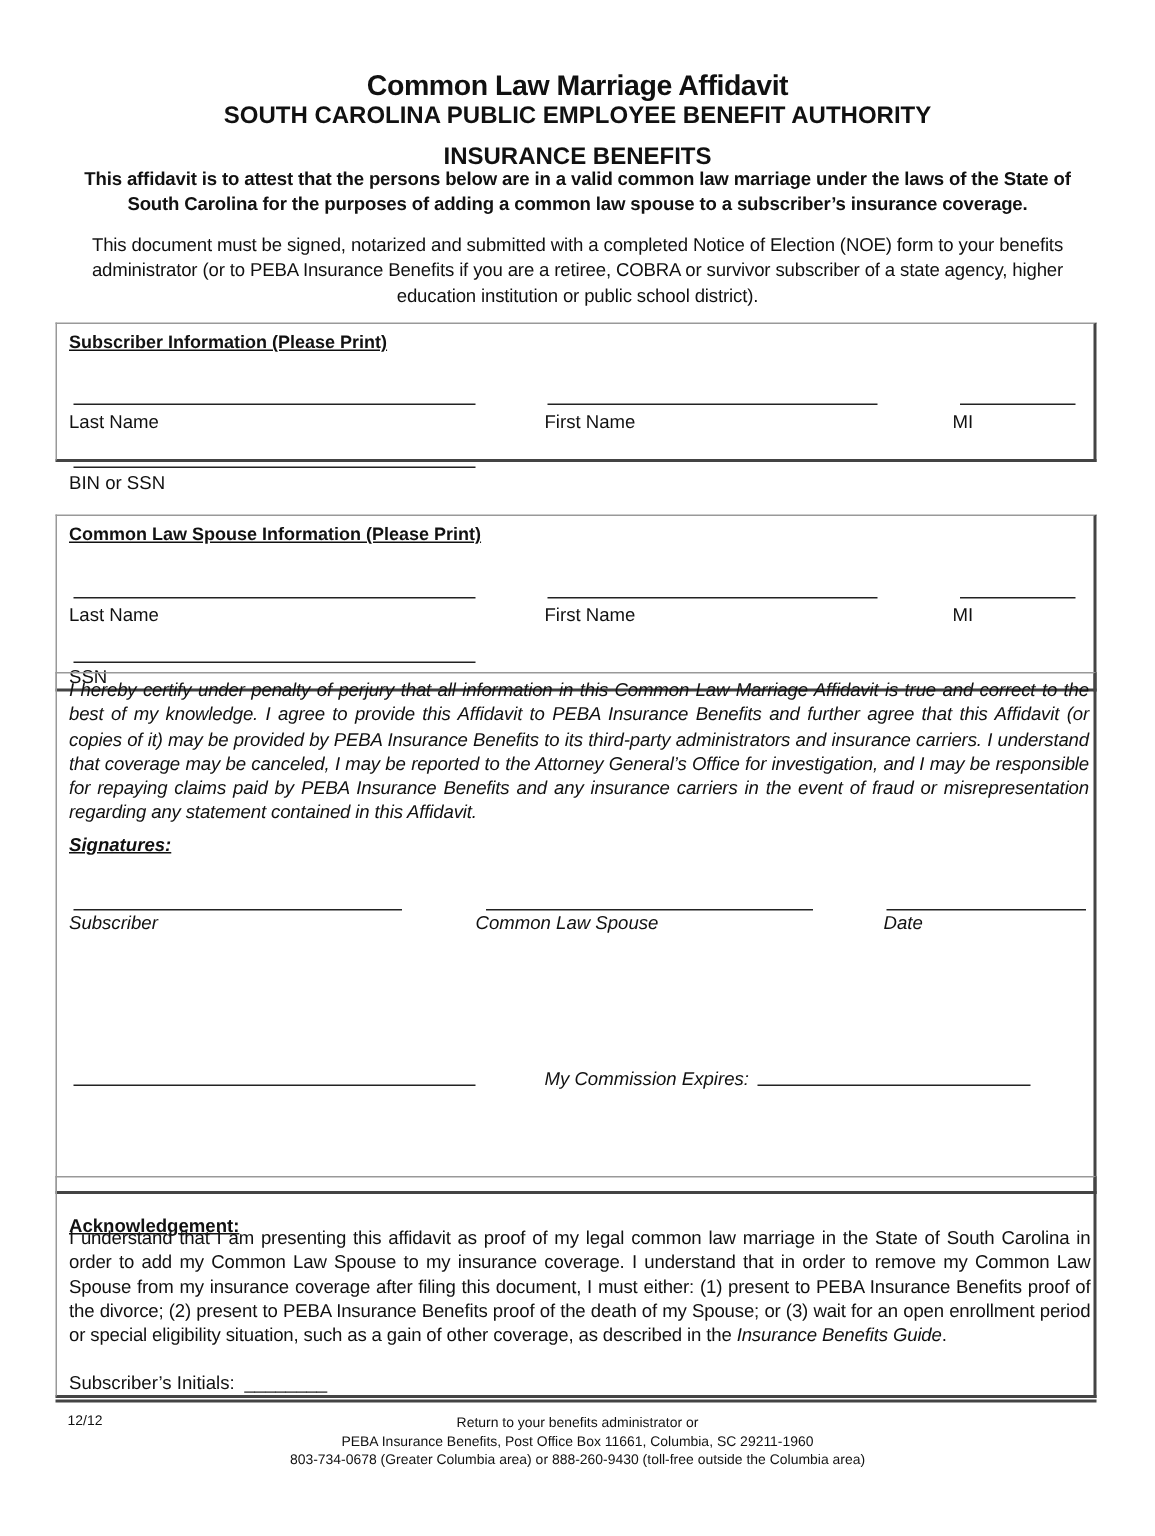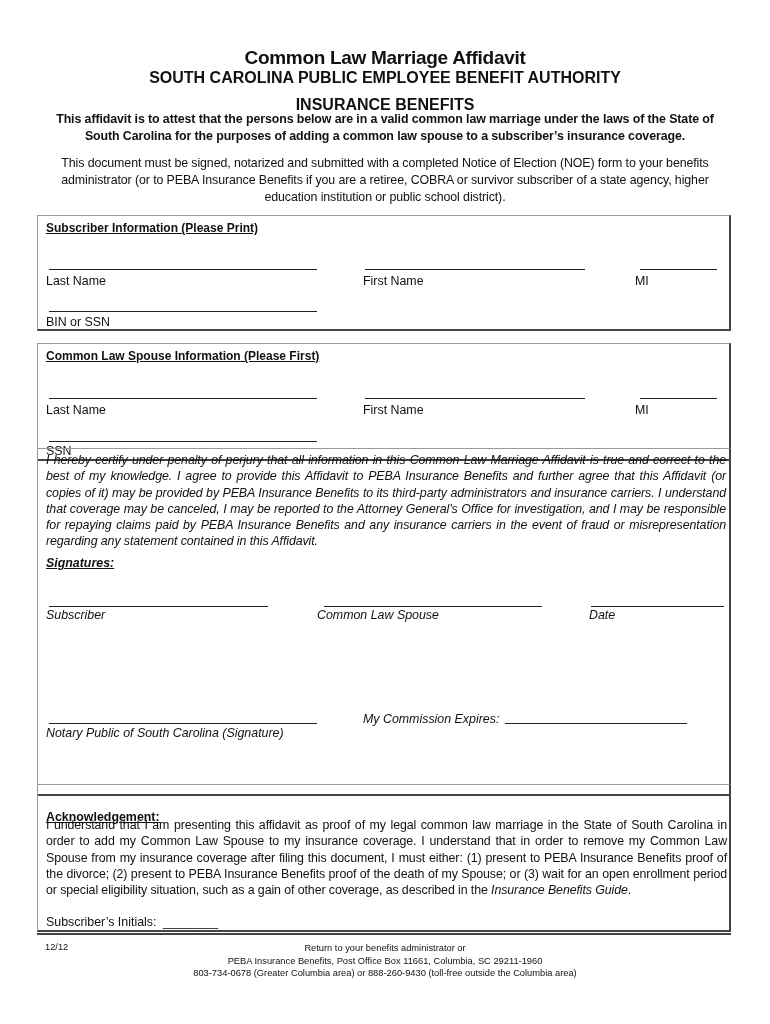--- a/index.html
+++ b/index.html
@@ -22,38 +22,38 @@
 </style>
 </head>
 <body>
 
 <div class="abs title">Common Law Marriage Affidavit</div>
 <div class="abs subtitle" style="top:69px;">SOUTH CAROLINA PUBLIC EMPLOYEE BENEFIT AUTHORITY</div>
 <div class="abs subtitle" style="top:96px;">INSURANCE BENEFITS</div>
 <div class="abs intro-bold">This affidavit is to attest that the persons below are in a valid common law marriage under the laws of the State of South Carolina for the purposes of adding a common law spouse to a subscriber’s insurance coverage.</div>
 <div class="abs intro">This document must be signed, notarized and submitted with a completed Notice of Election (NOE) form to your benefits administrator (or to PEBA Insurance Benefits if you are a retiree, COBRA or survivor subscriber of a state agency, higher education institution or public school district).</div>
 
-<div class="abs box" style="top:215px; height:116px;">
+<div class="abs box" style="top:215px; height:93px;">
   <div class="abs sec-head" style="left:8px; top:5px;">Subscriber Information (Please Print)</div>
 
   <div class="abs line" style="left:11px; top:53px; width:268px;"></div>
   <div class="abs label" style="left:8px; top:58px;">Last Name</div>
 
   <div class="abs line" style="left:327px; top:53px; width:220px;"></div>
   <div class="abs label" style="left:325px; top:58px;">First Name</div>
 
   <div class="abs line" style="left:602px; top:53px; width:77px;"></div>
   <div class="abs label" style="left:597px; top:58px;">MI</div>
 
   <div class="abs line" style="left:11px; top:95px; width:268px;"></div>
   <div class="abs label" style="left:8px; top:99px;">BIN or SSN</div>
 </div>
 
 <div class="abs box" style="top:343px; height:118px;">
-  <div class="abs sec-head" style="left:8px; top:5px;">Common Law Spouse Information (Please First)</div>
+  <div class="abs sec-head" style="left:8px; top:5px;">Common Law Spouse Information (Please Print)</div>
 
   <div class="abs line" style="left:11px; top:54px; width:268px;"></div>
   <div class="abs label" style="left:8px; top:59px;">Last Name</div>
 
   <div class="abs line" style="left:327px; top:54px; width:220px;"></div>
   <div class="abs label" style="left:325px; top:59px;">First Name</div>
 
   <div class="abs line" style="left:602px; top:54px; width:77px;"></div>
   <div class="abs label" style="left:597px; top:59px;">MI</div>
 
@@ -72,21 +72,20 @@
   <div class="abs label" style="left:279px; top:159px;">Common Law Spouse</div>
 
   <div class="abs line" style="left:553px; top:157px; width:133px;"></div>
   <div class="abs label" style="left:551px; top:159px;">Date</div>
 
 
   <div class="abs label" style="left:325px; top:263px;">My Commission Expires:</div>
   <div class="abs line" style="left:467px; top:274px; width:182px;"></div>
 
   <div class="abs line" style="left:11px; top:274px; width:268px;"></div>
-  <div class="abs label" style="left:8px; top:277px;">Notary Public of South Carolina (Signature)</div>
 </div>
 
 <div class="abs box" style="top:784px; height:148px;">
   <div class="abs sec-head" style="left:8px; top:5px; font-size:12.4px;margin-top:20px;">Acknowledgement:</div>
   <div class="abs para" style="left:8px; top:32px; width:681px;"><span>I understand that I am presenting this affidavit as proof of my legal common law marriage in the State of South Carolina in order to add my Common Law Spouse to my insurance coverage. I understand that in order to remove my Common Law Spouse from my insurance coverage after filing this document, I must either: (1) present to PEBA Insurance Benefits proof of the divorce; (2) present to PEBA Insurance Benefits proof of the death of my Spouse; or (3) wait for an open enrollment period or special eligibility situation, such as a gain of other coverage, as described in the </span><i>Insurance Benefits Guide</i><span>.</span></div>
   <div class="abs label" style="left:8px; top:130px;">Subscriber’s Initials:</div>
   <div class="abs label" style="left:125px; top:130px;">________</div>
 </div>
 
 <div class="abs footer-rule"></div>

